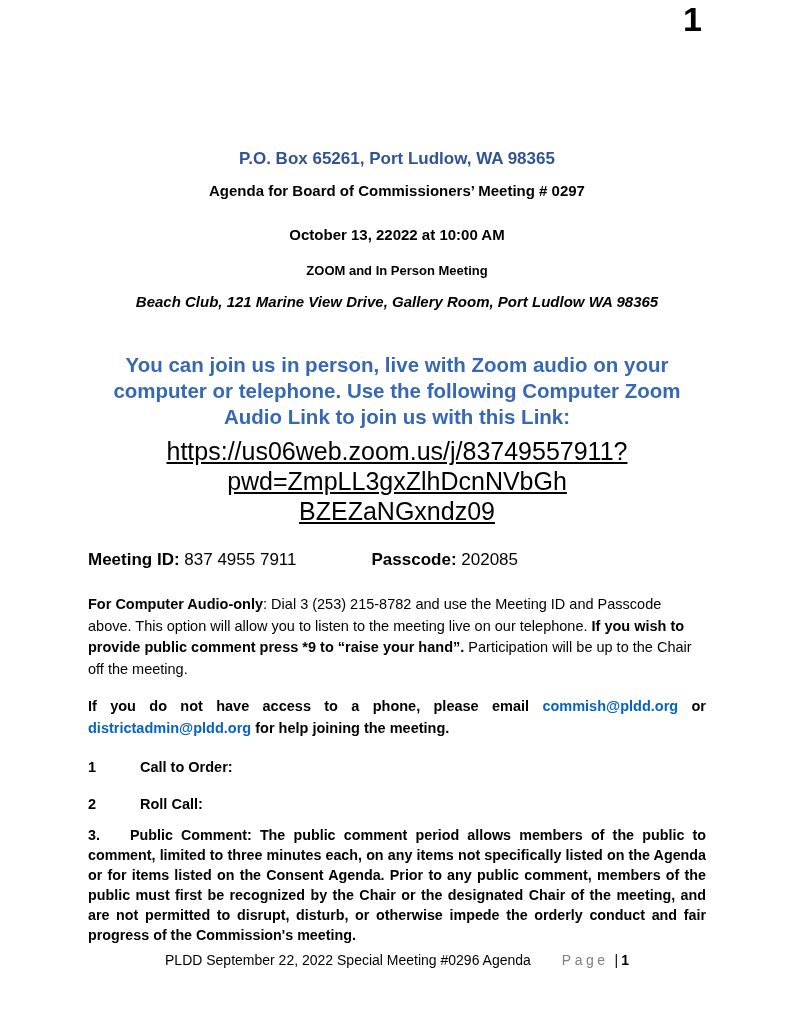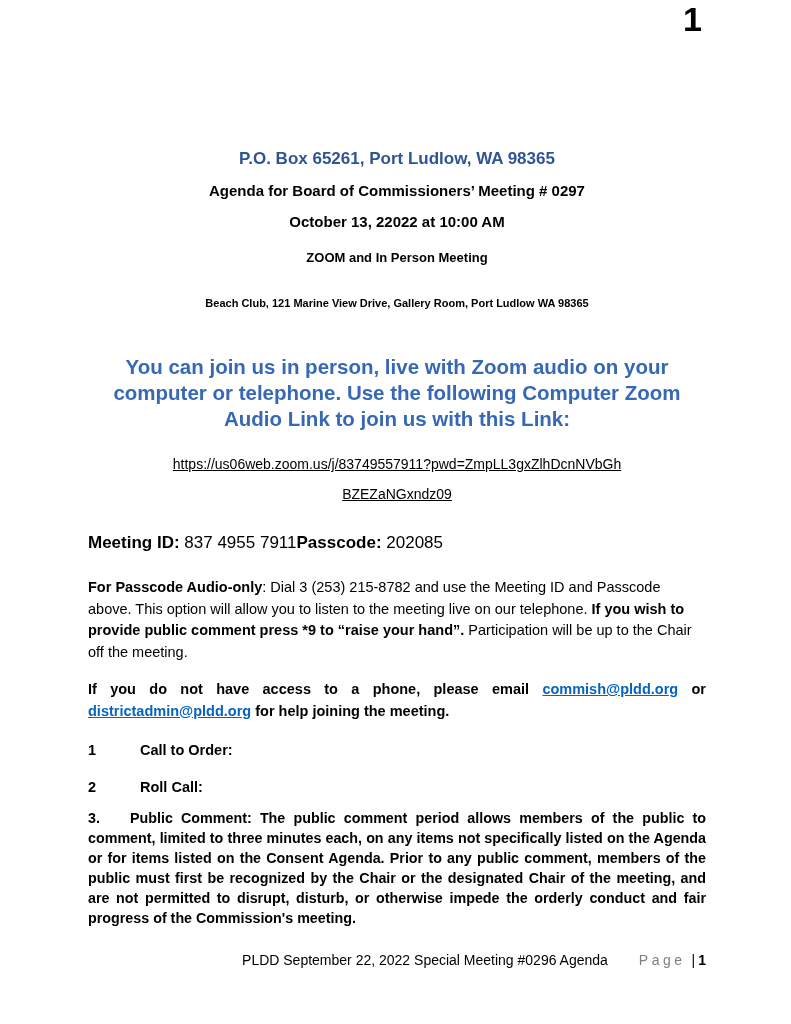--- a/index.html
+++ b/index.html
@@ -35,75 +35,75 @@
     line-height: 26px;
     color: var(--heading-blue, #2F5496);
   }
   .agenda-line {
     margin-top: 8px;
     font-size: 15px;
     font-weight: bold;
     line-height: 22px;
   }
   .datetime-line {
-    margin-top: 9px;
+    margin-top: 22px;
     font-size: 15px;
     font-weight: bold;
     line-height: 22px;
   }
   .meeting-type {
     margin-top: 13px;
     font-size: 13px;
     font-weight: 600;
     line-height: 24px;
   }
   .location {
-    margin-top: 23px;
-    font-size: 11px;
+    margin-top: 8px;
+    font-size: 15px;
     font-weight: bold;
     line-height: 21px;
+    font-style: italic;
   }
   .join-text {
     margin-top: 40px;
     font-size: 20.5px;
     font-weight: bold;
     line-height: 26px;
     color: var(--join-blue, #3768B5);
   }
   .zoom-link-wrap {
-    margin-top: 17px;
-    font-size: 14px;
+    margin-top: 6px;
+    font-size: 25px;
     line-height: 30px;
   }
   .zoom-link-wrap a {
     color: #000000;
     text-decoration: underline;
     cursor: pointer;
   }
   .id-row {
     margin-top: 22px;
     font-size: 17px;
     line-height: 24px;
   }
   .id-row .label { font-weight: bold; }
-  .passcode-group { }
+  .passcode-group { margin-left: 75px; }
   .body-par {
     margin: 0;
     font-size: 14.5px;
     line-height: 21.5px;
   }
   .tel-par { margin-top: 22px; }
   .email-par {
     margin-top: 16px;
     text-align: justify;
     font-weight: bold;
   }
   .email-par a {
     color: var(--link-blue, #0563C1);
-    text-decoration: underline;
     font-weight: bold;
     cursor: pointer;
   }
   .agenda-item {
     display: flex;
     font-size: 14.5px;
     font-weight: bold;
     line-height: 21px;
   }
   .agenda-item .num { width: 52px; flex: 0 0 52px; }
@@ -116,21 +116,21 @@
     text-align: justify;
     font-weight: bold;
   }
   .item3-par .tabgap { display: inline-block; width: 30px; }
   .footer {
     position: absolute;
     left: 88px;
     right: 85px;
     top: 950px;
     display: flex;
-    justify-content: flex-end;
+    justify-content: center;
     align-items: baseline;
     font-size: 14px;
     line-height: 20px;
   }
   .pg-word {
     color: var(--footer-gray, #7F7F7F);
     letter-spacing: 3.5px;
     margin-left: 31px;
   }
   .pg-sep { margin-left: 6px; color: #000000; }
@@ -158,21 +158,21 @@
   <div class="join-text center">You can join us in person, live with Zoom audio on your computer or telephone. Use the following Computer Zoom Audio Link to join us with this Link:</div>
 
   <div class="zoom-link-wrap center">
     <a><span>https://us06web.zoom.us/j/83749557911?pwd=ZmpLL3gxZlhDcnNVbGh</span><br><span>BZEZaNGxndz09</span></a>
   </div>
 
   <div class="id-row">
     <span><span class="label">Meeting ID:</span><span> 837 4955 7911</span></span><span class="passcode-group"><span class="label">Passcode:</span><span> 202085</span></span>
   </div>
 
-  <p class="body-par tel-par"><b>For Passcode Audio-only</b><span>: Dial 3 (253) 215-8782 and use the Meeting ID and Passcode above.  This option will allow you to listen to the meeting live on our telephone.  </span><b>If you wish to provide public comment press *9 to “raise your hand”.</b><span> Participation will be up to the Chair off the meeting.</span></p>
+  <p class="body-par tel-par"><b>For Computer Audio-only</b><span>: Dial 3 (253) 215-8782 and use the Meeting ID and Passcode above.  This option will allow you to listen to the meeting live on our telephone.  </span><b>If you wish to provide public comment press *9 to “raise your hand”.</b><span> Participation will be up to the Chair off the meeting.</span></p>
 
   <p class="body-par email-par"><span>If you do not have access to a phone, please email </span><a>commish@pldd.org</a><span> or </span><a>districtadmin@pldd.org</a><span> for help joining the meeting.</span></p>
 
   <div class="agenda-item item-1">
     <span class="num">1</span>
     <span>Call to Order:</span>
   </div>
 
   <div class="agenda-item item-2">
     <span class="num">2</span>

